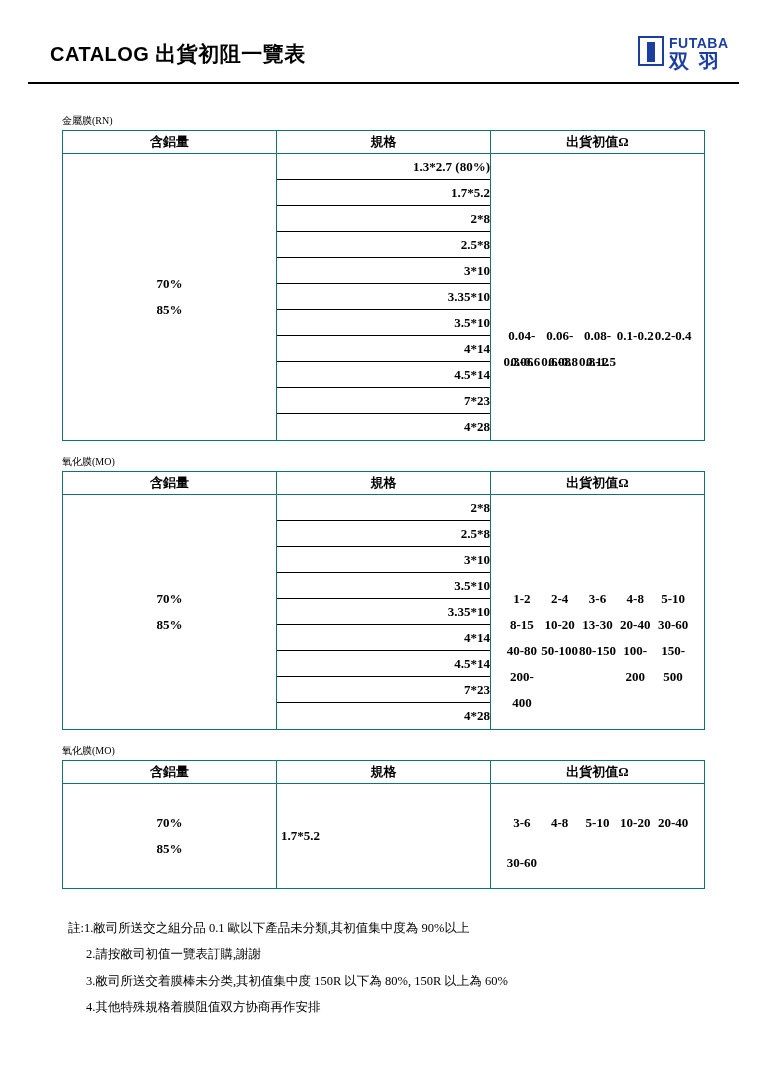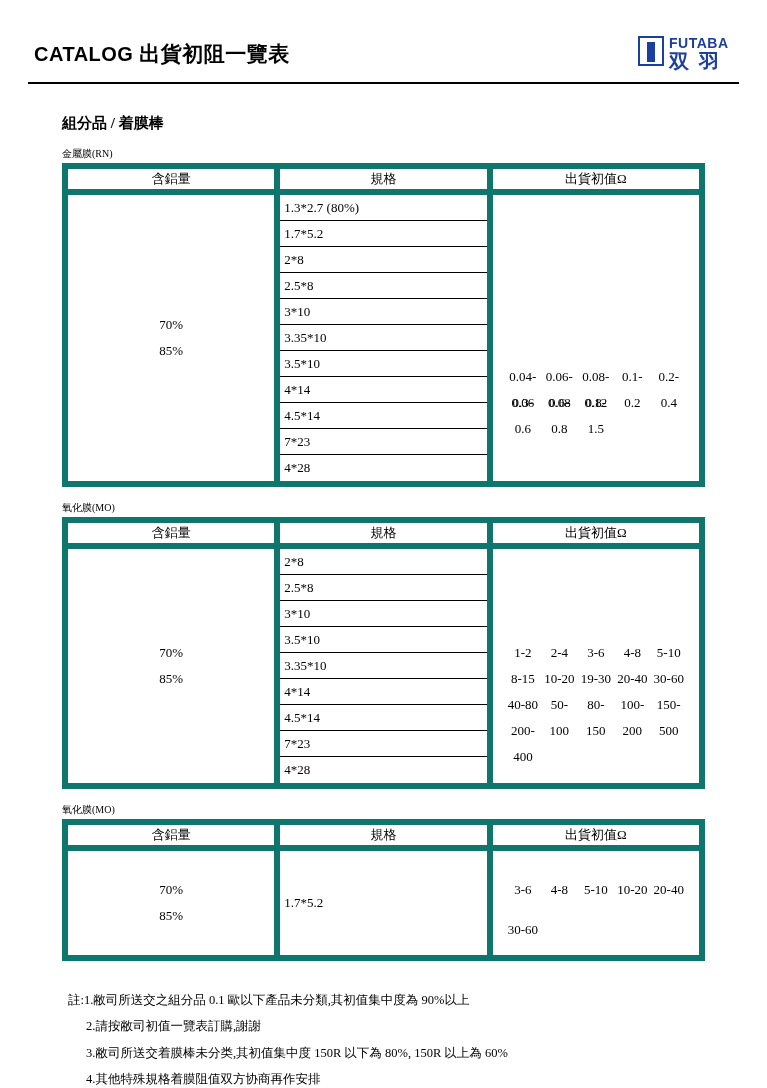--- a/index.html
+++ b/index.html
@@ -36,20 +36,21 @@
     font-size: 21px;
     font-weight: bold;
     letter-spacing: 0.5px;
     padding-left: 6px;
     white-space: nowrap;
   }
   .header-title .cat {
     font-family: "Liberation Sans", sans-serif;
     font-size: 20px;
     font-weight: bold;
+    margin-left: 16px;
   }
   .logo {
     display: flex;
     align-items: flex-start;
     padding-right: 10px;
   }
   .logo-mark {
     width: 26px;
     height: 30px;
     border: 2px solid #1b3fa0;
@@ -97,22 +98,22 @@
     margin: 0 0 2px 0;
   }
 
   table.grid {
     border-collapse: collapse;
     width: 100%;
     table-layout: fixed;
     margin-bottom: 14px;
   }
   table.grid td, table.grid th {
-    border: 6px solid #0f766e;
-    font-weight: normal;
+    border: 1px solid #0f766e;
+    font-weight: bold;
     font-size: 13px;
     vertical-align: middle;
   }
   th.hdr {
     text-align: center;
     height: 23px;
     font-size: 13px;
   }
   td.alum {
     text-align: center;
@@ -120,20 +121,21 @@
     width: 76px;
   }
   td.alum .al-line {
     display: block;
     line-height: 26px;
   }
   td.spec-cell {
     width: 84px;
     padding: 0;
     border: 1px solid #000;
+    text-align: right;
   }
   td.spec-cell .spec-row {
     height: 26px;
     line-height: 26px;
     padding-left: 4px;
     border-bottom: 1px solid #000;
     font-size: 13px;
     white-space: nowrap;
   }
   td.spec-cell .spec-row:last-child {
@@ -187,21 +189,20 @@
       <div class="logo-mark"></div>
       <div class="logo-text">
         <div class="en">FUTABA</div>
         <div class="jp">双羽</div>
       </div>
     </div>
   </div>
 
   <div class="content">
 
-    <div class="section-title">組分品 / 着膜棒</div>
 
     <div class="table-label">金屬膜(RN)</div>
     <table class="grid t1">
       <tbody>
           <tr>
         <th class="hdr">含鋁量</th>
         <th class="hdr">規格</th>
         <th class="hdr">出貨初值Ω</th>
       </tr>
       <tr>
@@ -272,21 +273,21 @@
           <div class="vgrid">
             <div class="vcell">1-2</div>
             <div class="vcell">2-4</div>
             <div class="vcell">3-6</div>
             <div class="vcell">4-8</div>
             <div class="vcell">5-10</div>
           </div>
           <div class="vgrid">
             <div class="vcell">8-15</div>
             <div class="vcell">10-20</div>
-            <div class="vcell">19-30</div>
+            <div class="vcell">13-30</div>
             <div class="vcell">20-40</div>
             <div class="vcell">30-60</div>
           </div>
           <div class="vgrid">
             <div class="vcell">40-80</div>
             <div class="vcell">50-100</div>
             <div class="vcell">80-150</div>
             <div class="vcell">100-200</div>
             <div class="vcell">150-500</div>
           </div>

